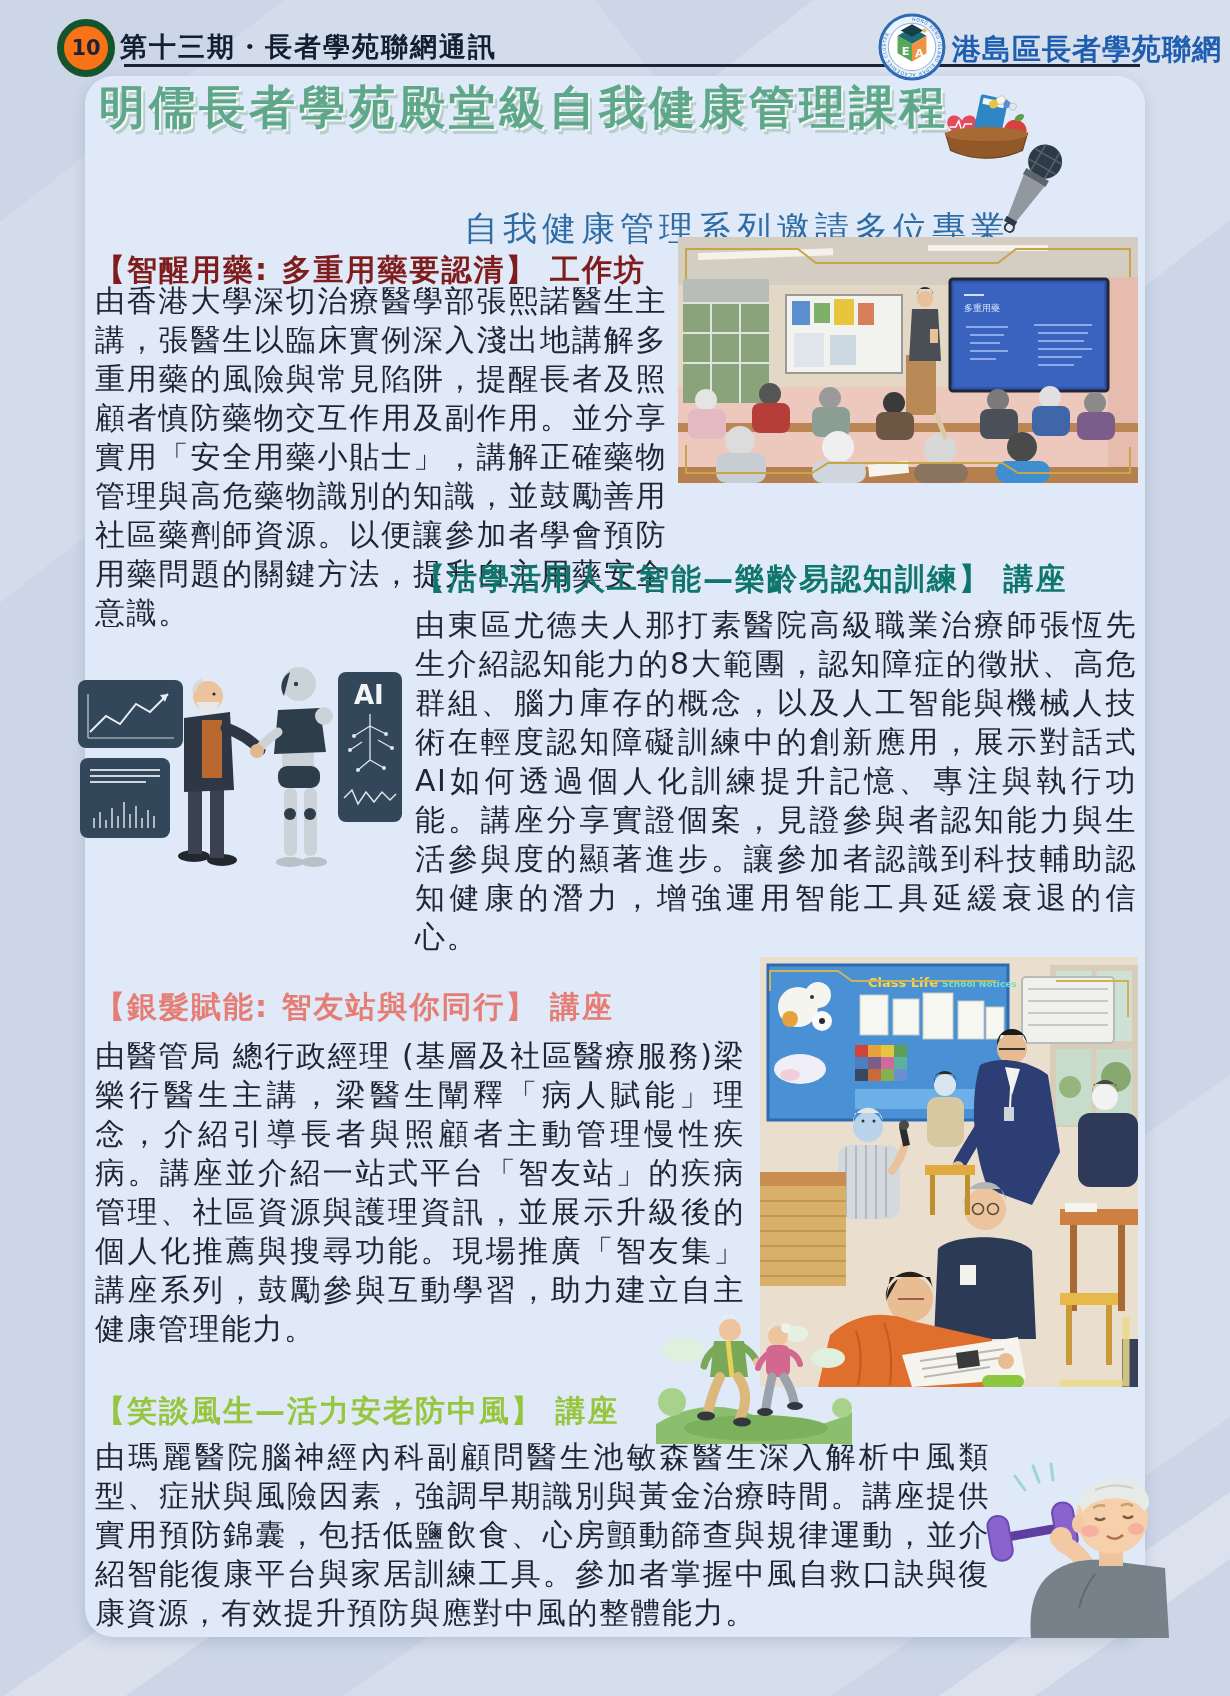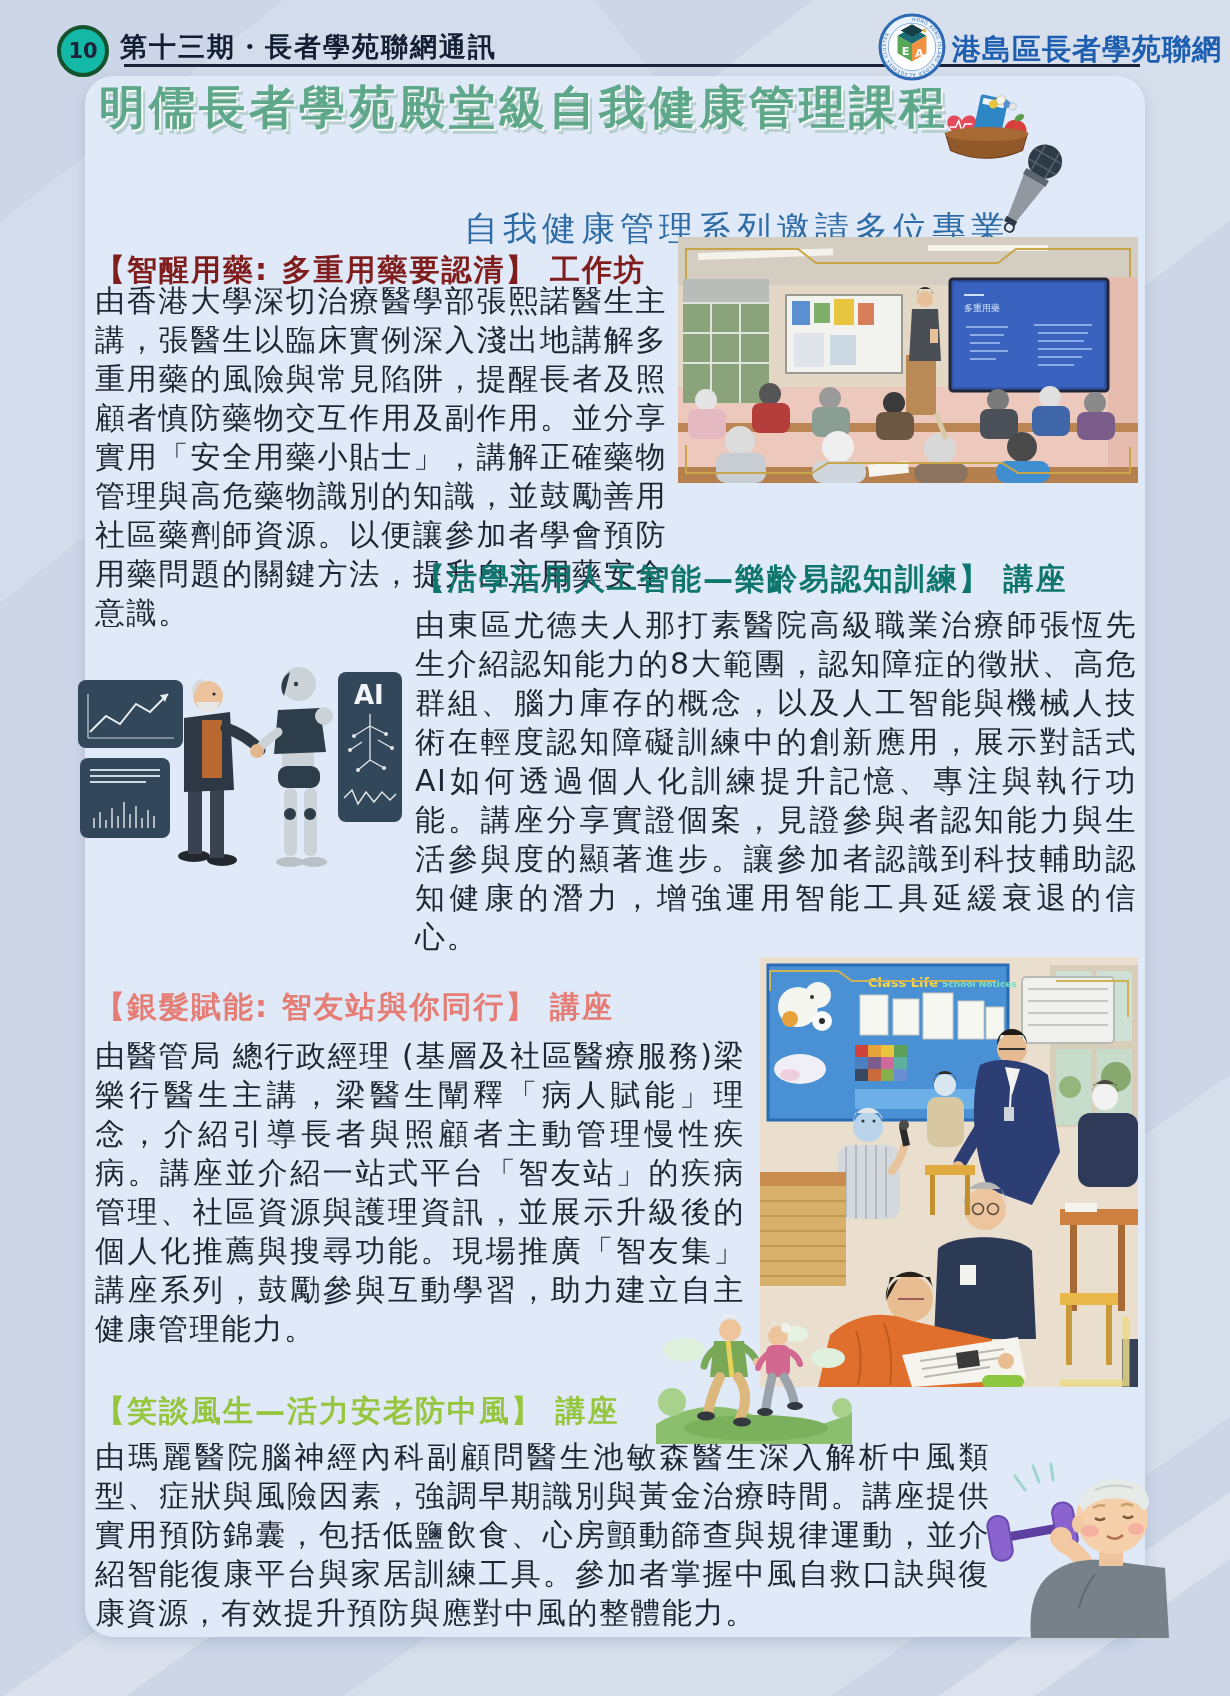--- a/index.html
+++ b/index.html
@@ -16,22 +16,22 @@
   #band4{width:600px;height:70px;left:-120px;top:1580px;transform:rotate(-35deg);background:rgba(255,255,255,0.28);}
   #band5{width:500px;height:55px;left:820px;top:1610px;transform:rotate(-35deg);background:rgba(255,255,255,0.30);}
 
   .card{
     position:absolute;left:85px;top:76px;width:1060px;height:1561px;
     background:#e0e9f8;border-radius:28px;
     box-shadow:0 5px 14px rgba(60,80,120,0.18);
   }
 
   .pageno{
-    position:absolute;left:57px;top:25px;width:44px;height:44px;
-    border:4px solid #14532d;border-radius:50%;background:#14b8a6;
+    position:absolute;left:57px;top:19px;width:44px;height:44px;
+    border:7px solid #14532d;border-radius:50%;background:#f97316;
     display:flex;align-items:center;justify-content:center;
     font-size:21px;font-weight:bold;color:#1c2338;z-index:5;
   }
   .issue{position:absolute;left:120px;top:29px;font-size:27px;font-weight:bold;color:#141e33;letter-spacing:2px;z-index:5;}
   .hline{position:absolute;left:124px;top:64px;width:1016px;height:3px;background:#1c2338;z-index:2;}
   .logo{position:absolute;left:878px;top:13px;width:68px;height:68px;z-index:6;}
   .org{position:absolute;left:952px;top:30px;font-size:29px;font-weight:bold;color:#1d5eb0;letter-spacing:1px;z-index:5;}
 
   .main-title{
     position:absolute;left:99px;top:77px;width:860px;

